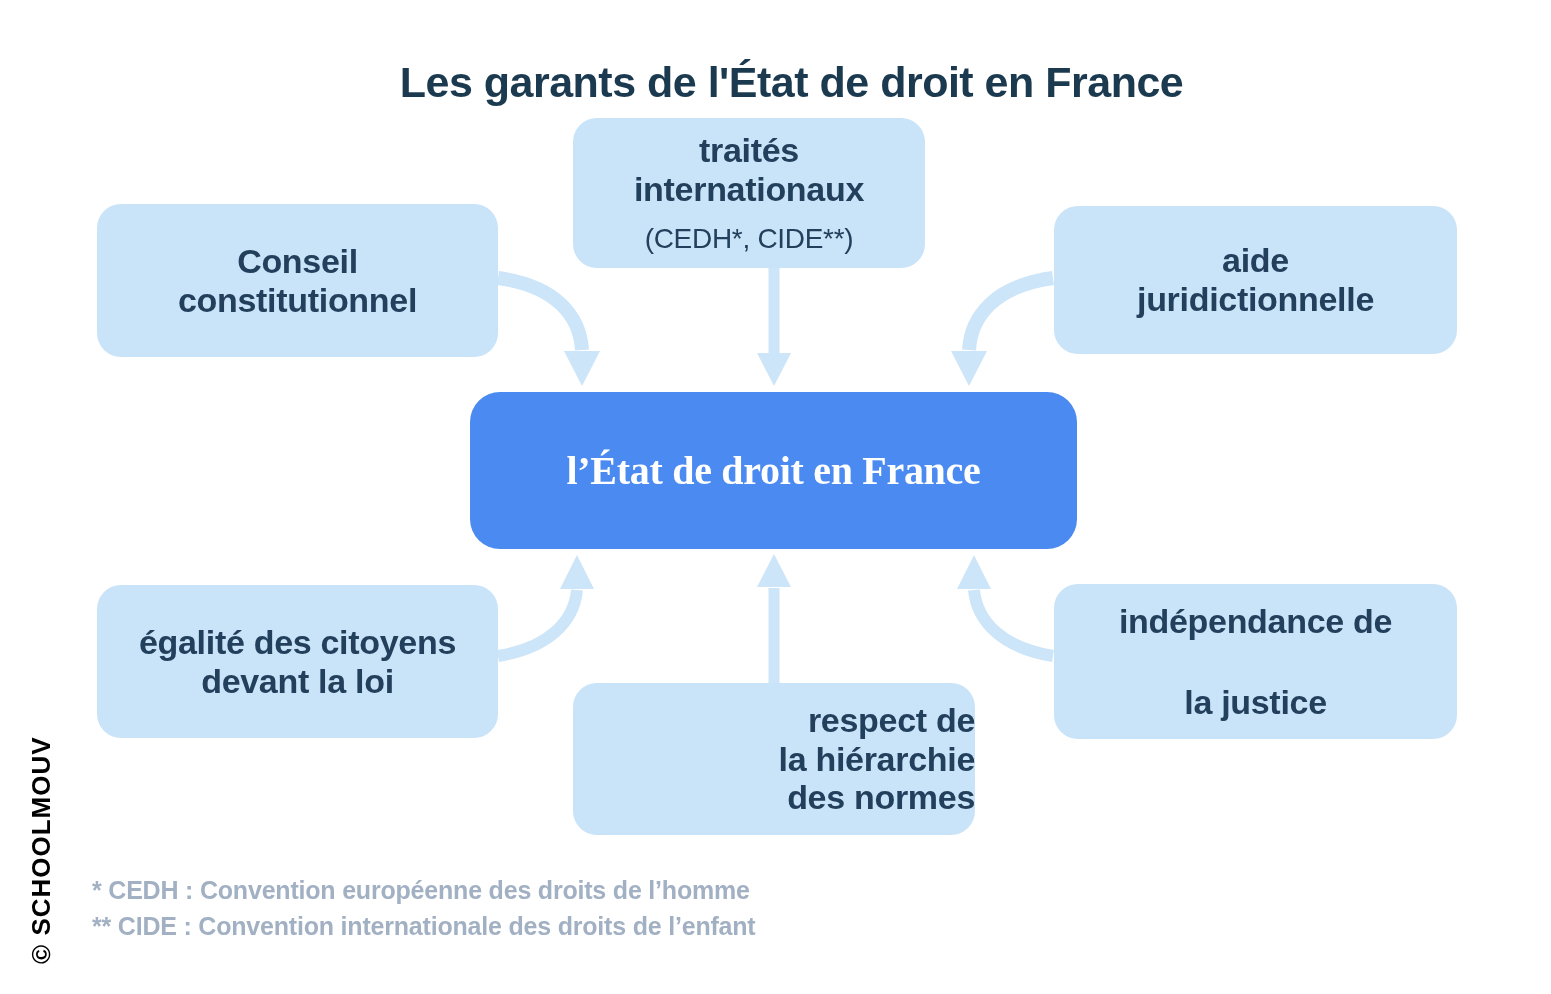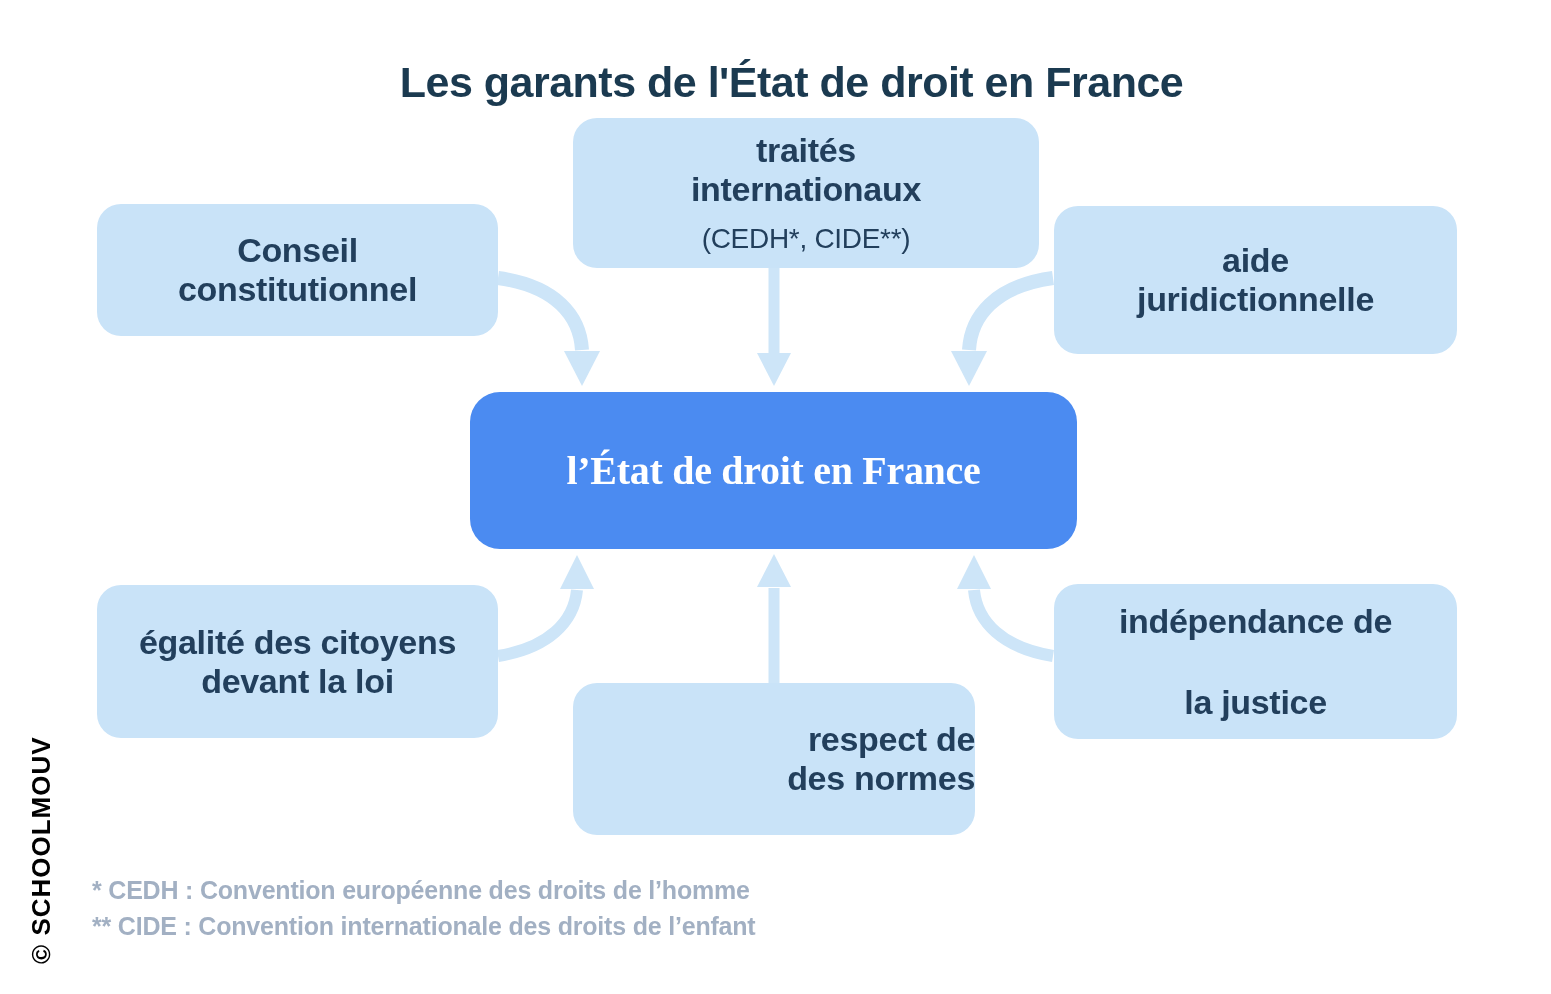--- a/index.html
+++ b/index.html
@@ -118,47 +118,48 @@
   <g>
     <path class="arrow-stroke" stroke-width="11" d="M774 686 L774 588"></path>
     <polygon class="arrow-head" points="774,554 757,587 791,587"></polygon>
   </g>
   <g>
     <path class="arrow-stroke" stroke-width="12" d="M1053 656 C 1003 648 977 622 974 590"></path>
     <polygon class="arrow-head" points="974,555 957,589 991,589"></polygon>
   </g>
 </svg>
 
-<div class="node" style="left:573px; top:118px; width:466px; height:150px;">
+<div class="node" style="left:573px; top:118px; width:352px; height:150px;">
   <span>traités</span>
   <span>internationaux</span>
   <span class="sub">(CEDH*, CIDE**)</span>
 </div>
 
-<div class="node" style="left:97px; top:204px; width:401px; height:132px;">
+<div class="node" style="left:97px; top:204px; width:401px; height:153px;">
   <span>Conseil</span>
   <span>constitutionnel</span>
 </div>
 
 <div class="node" style="left:1054px; top:206px; width:403px; height:148px;">
   <span>aide</span>
   <span>juridictionnelle</span>
 </div>
 
 <div class="node center-node" style="left:470px; top:392px; width:607px; height:157px;">
   <span>l’État de droit en France</span>
 </div>
 
 <div class="node" style="left:97px; top:585px; width:401px; height:153px;">
   <span>égalité des citoyens</span>
   <span>devant la loi</span>
 </div>
 
 <div class="node" style="left:573px; top:683px; width:402px; height:152px;align-items:flex-end;">
   <span>respect de</span>
+  <span>la hiérarchie</span>
   <span>des normes</span>
 </div>
 
 <div class="node" style="left:1054px; top:584px; width:403px; height:155px;gap:42px;">
   <span>indépendance de</span>
   <span>la justice</span>
 </div>
 
 <div class="footnotes">
   <div>* CEDH : Convention européenne des droits de l’homme</div>

